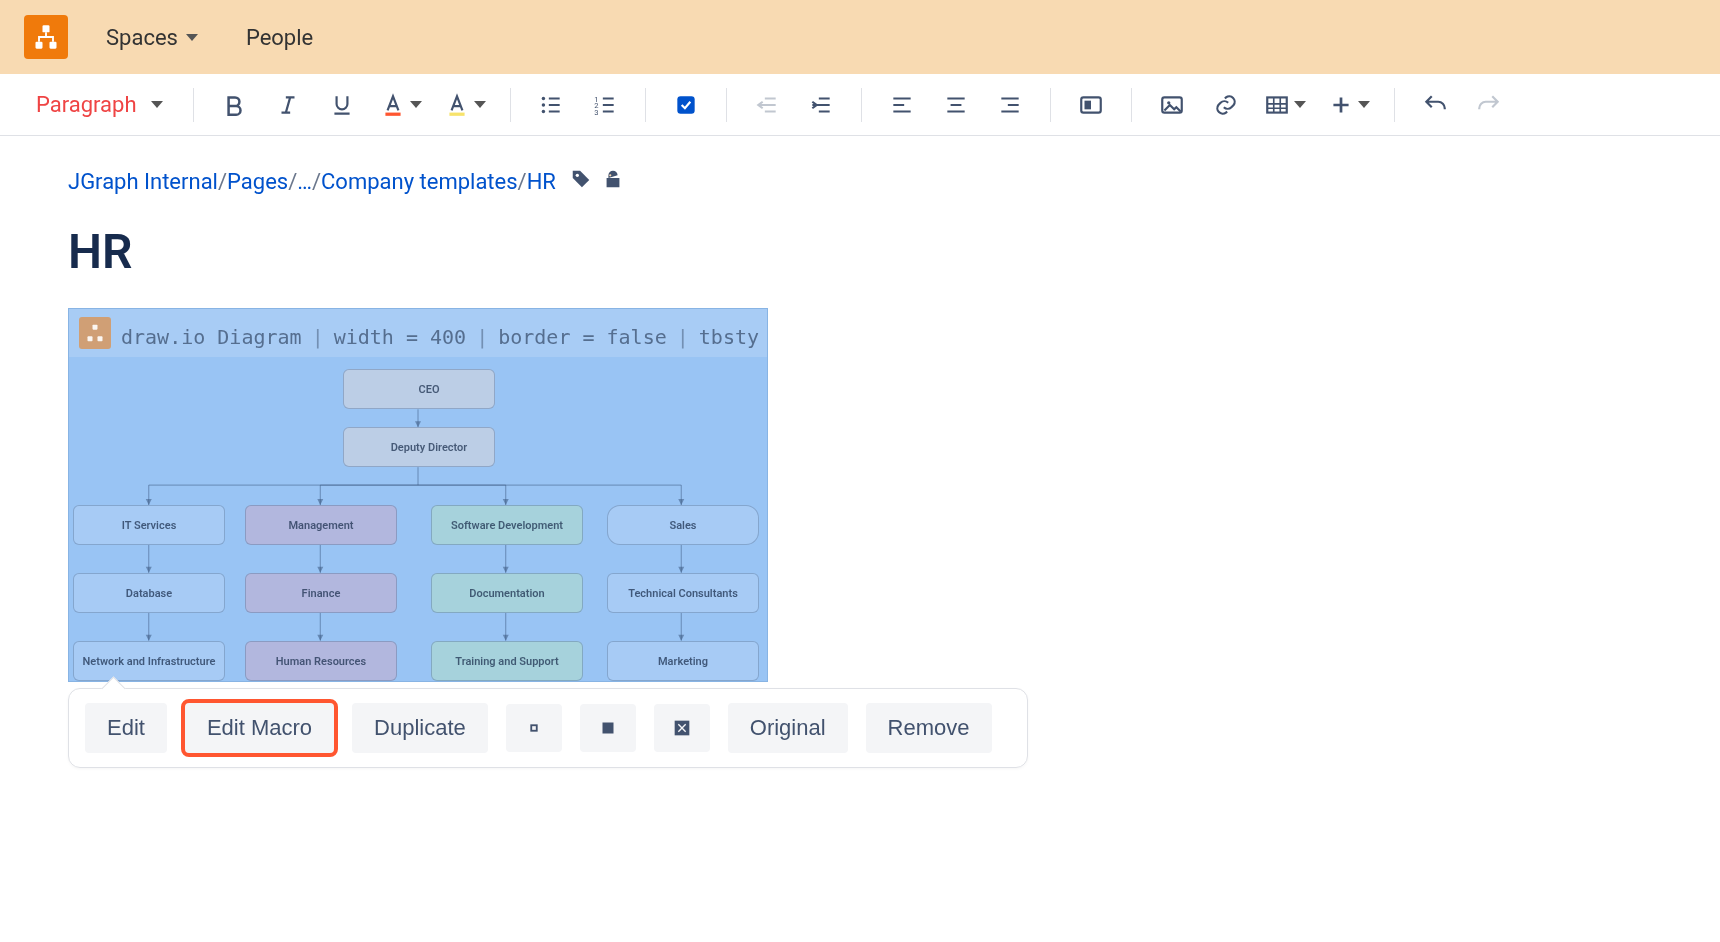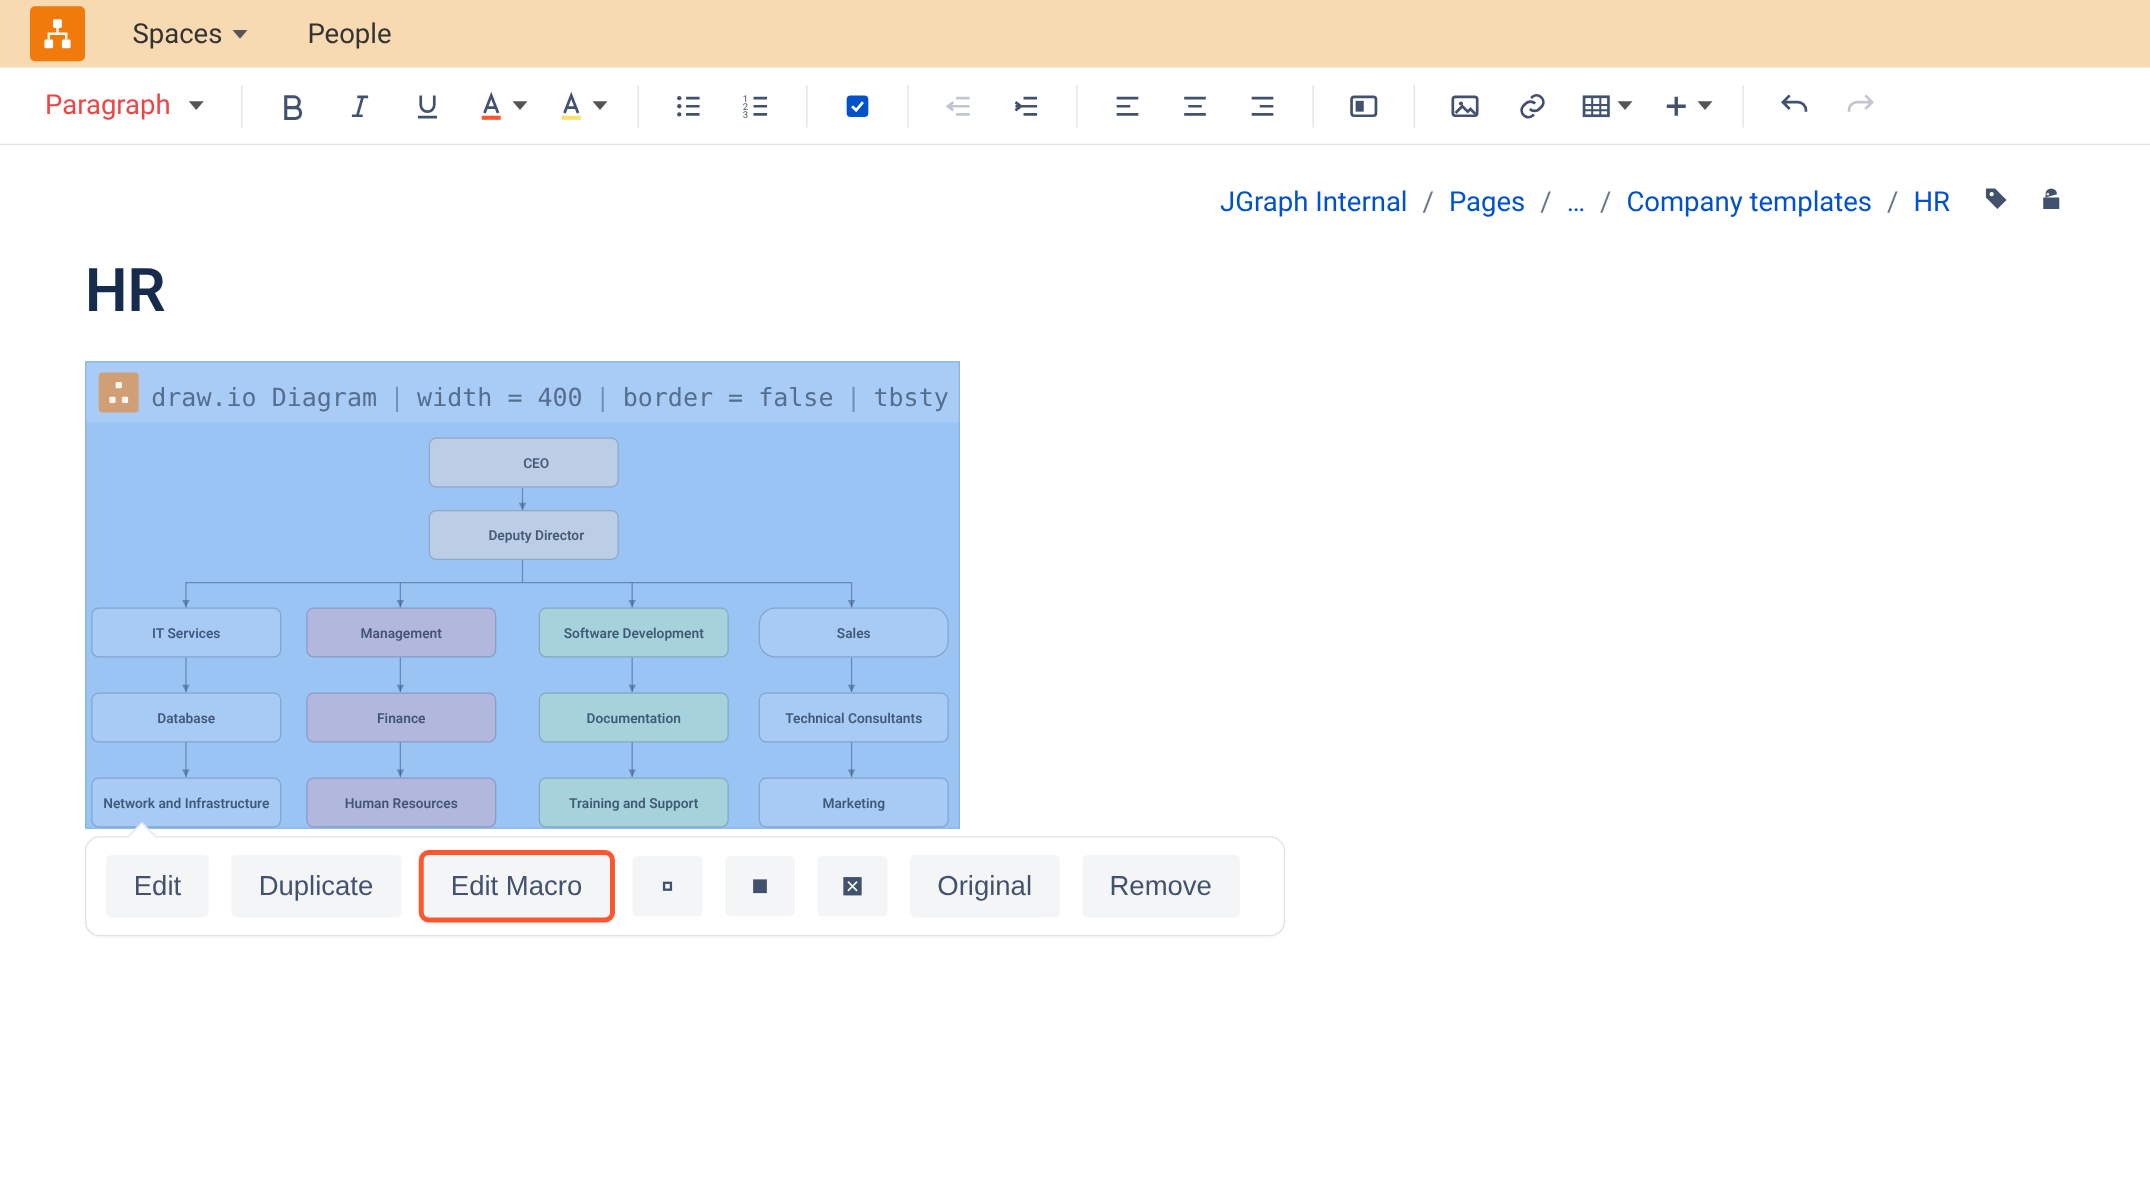--- a/index.html
+++ b/index.html
@@ -7,21 +7,21 @@
       font-family: -apple-system, BlinkMacSystemFont, "Segoe UI", Roboto, sans-serif;
       background: #fff;
       width: 1720px;
       height: 942px;
       color: #172B4D;
     }
 
     
     .topnav {
       background: #F8DAB2;
-      height: 54px;
+      height: 74px;
       display: flex;
       align-items: center;
       padding: 0 24px;
       gap: 28px;
     }
     .app-logo {
       width: 44px;
       height: 44px;
       background: #F07A0B;
       border-radius: 4px;
@@ -94,25 +94,23 @@
     .tb-btn-wide { width: auto; padding: 0 6px; display:flex; align-items:center; gap:4px; }
     .tb-btn.disabled { color: #C1C7D0; cursor: default; }
 
     
     .content {
       padding: 32px 68px;
     }
     .breadcrumb {
       display: flex;
       align-items: center;
-      gap: 12px;
       font-size: 22px;
       color: #42526E;
       flex-wrap: wrap;
-      justify-content: flex-end;
     }
     .breadcrumb a { color: #0052CC; text-decoration: none; cursor: pointer; }
     .breadcrumb .sep { color: #6B778C; }
     .breadcrumb .bc-icon { color: #42526E; }
     .page-title {
       font-size: 48px;
       font-weight: 600;
       color: #172B4D;
       margin-top: 28px;
       margin-bottom: 28px;
@@ -504,22 +502,22 @@
           <span>Training and Support</span>
         </div>
       <div class="node n-blue" style="left:538px; top:284px;">
           <span>Marketing</span>
         </div>
     </div>
   </div>
 
   <div class="macro-actions">
     <button class="ma-btn">Edit</button>
+    <button class="ma-btn highlight">Edit Macro</button>
     <button class="ma-btn">Duplicate</button>
-    <button class="ma-btn highlight">Edit Macro</button>
     <button class="ma-iconbtn">
       <svg viewBox="0 0 24 24">
           <rect x="9" y="9" width="6" height="6" fill="none" stroke="currentColor" stroke-width="2"></rect>
         </svg>
     </button>
     <button class="ma-iconbtn">
       <svg viewBox="0 0 24 24">
           <rect x="6" y="6" width="12" height="12" fill="currentColor"></rect>
         </svg>
     </button>

